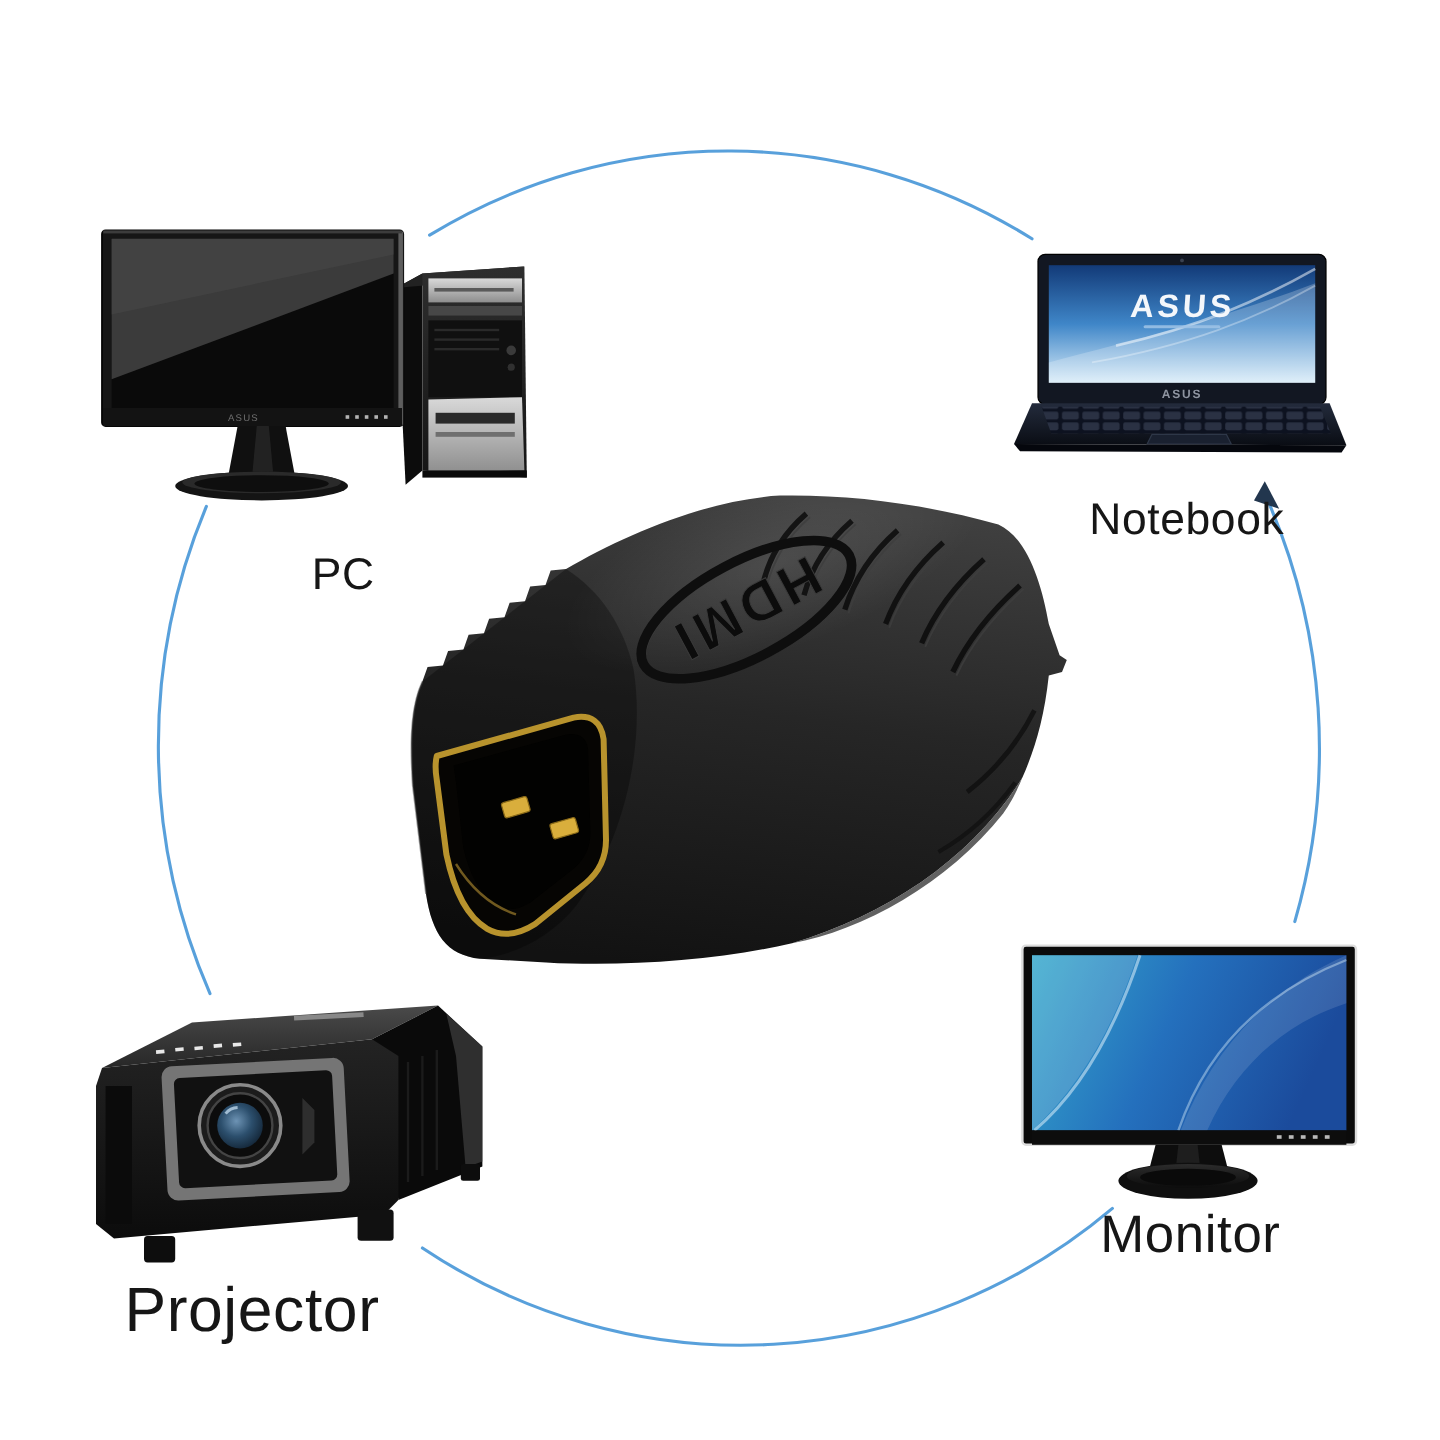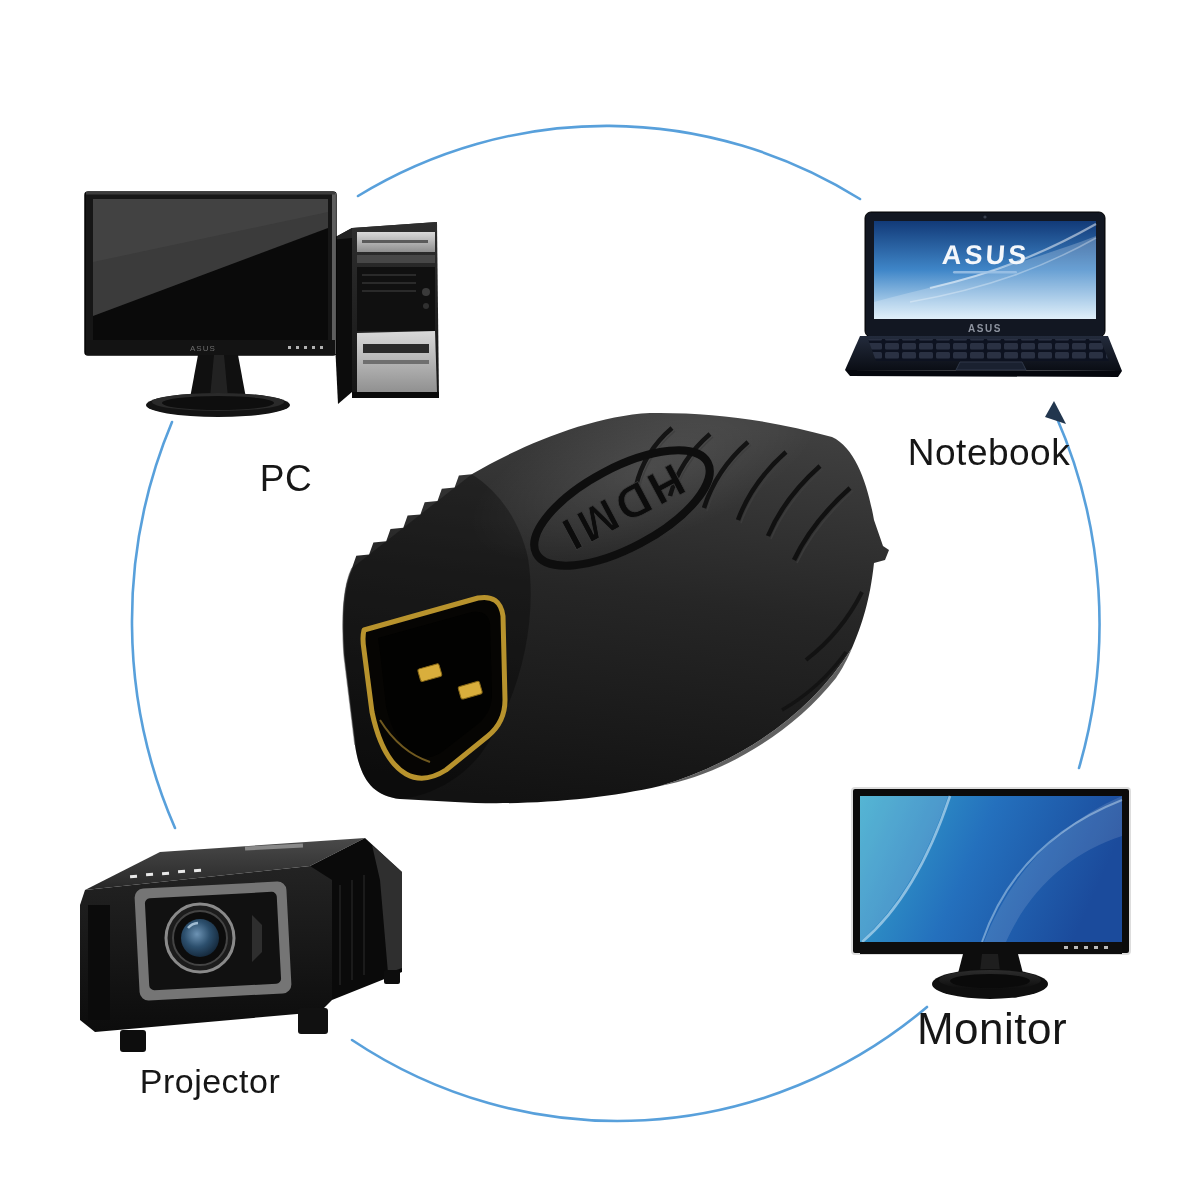--- a/index.html
+++ b/index.html
@@ -8,22 +8,22 @@
   .stage svg{position:absolute;display:block;}
   #ring-svg{left:0;top:0;}
   #pc-svg{left:70px;top:180px;}
   #notebook-svg{left:830px;top:195px;}
   #projector-svg{left:70px;top:825px;}
   #monitor-svg{left:835px;top:775px;}
   #adapter-svg{left:330px;top:395px;}
   .label{position:absolute;transform:translateX(-50%);color:#161616;white-space:nowrap;
          font-family:"Liberation Sans",sans-serif;font-weight:400;letter-spacing:.5px;}
   #lbl-pc{left:286px;top:458px;font-size:37px;}
-  #lbl-notebook{left:989px;top:412px;font-size:37px;margin-top:20px;}
-  #lbl-projector{left:210px;top:1062px;font-size:34px;}
+  #lbl-notebook{left:989px;top:412px;font-size:37px;}
+  #lbl-projector{left:210px;top:1062px;font-size:52px;}
   #lbl-monitor{left:992px;top:1004px;font-size:44px;}
 </style>
 </head>
 <body>
 
 <div class="stage">
 
   <svg id="ring-svg" width="1200" height="1200" viewBox="0 0 1200 1200">
     <g fill="none" stroke="#4f9bd9" stroke-width="2.6" stroke-linecap="round" opacity="0.95">
       <path d="M358,196 A488,503 0 0 1 860,199"></path>

